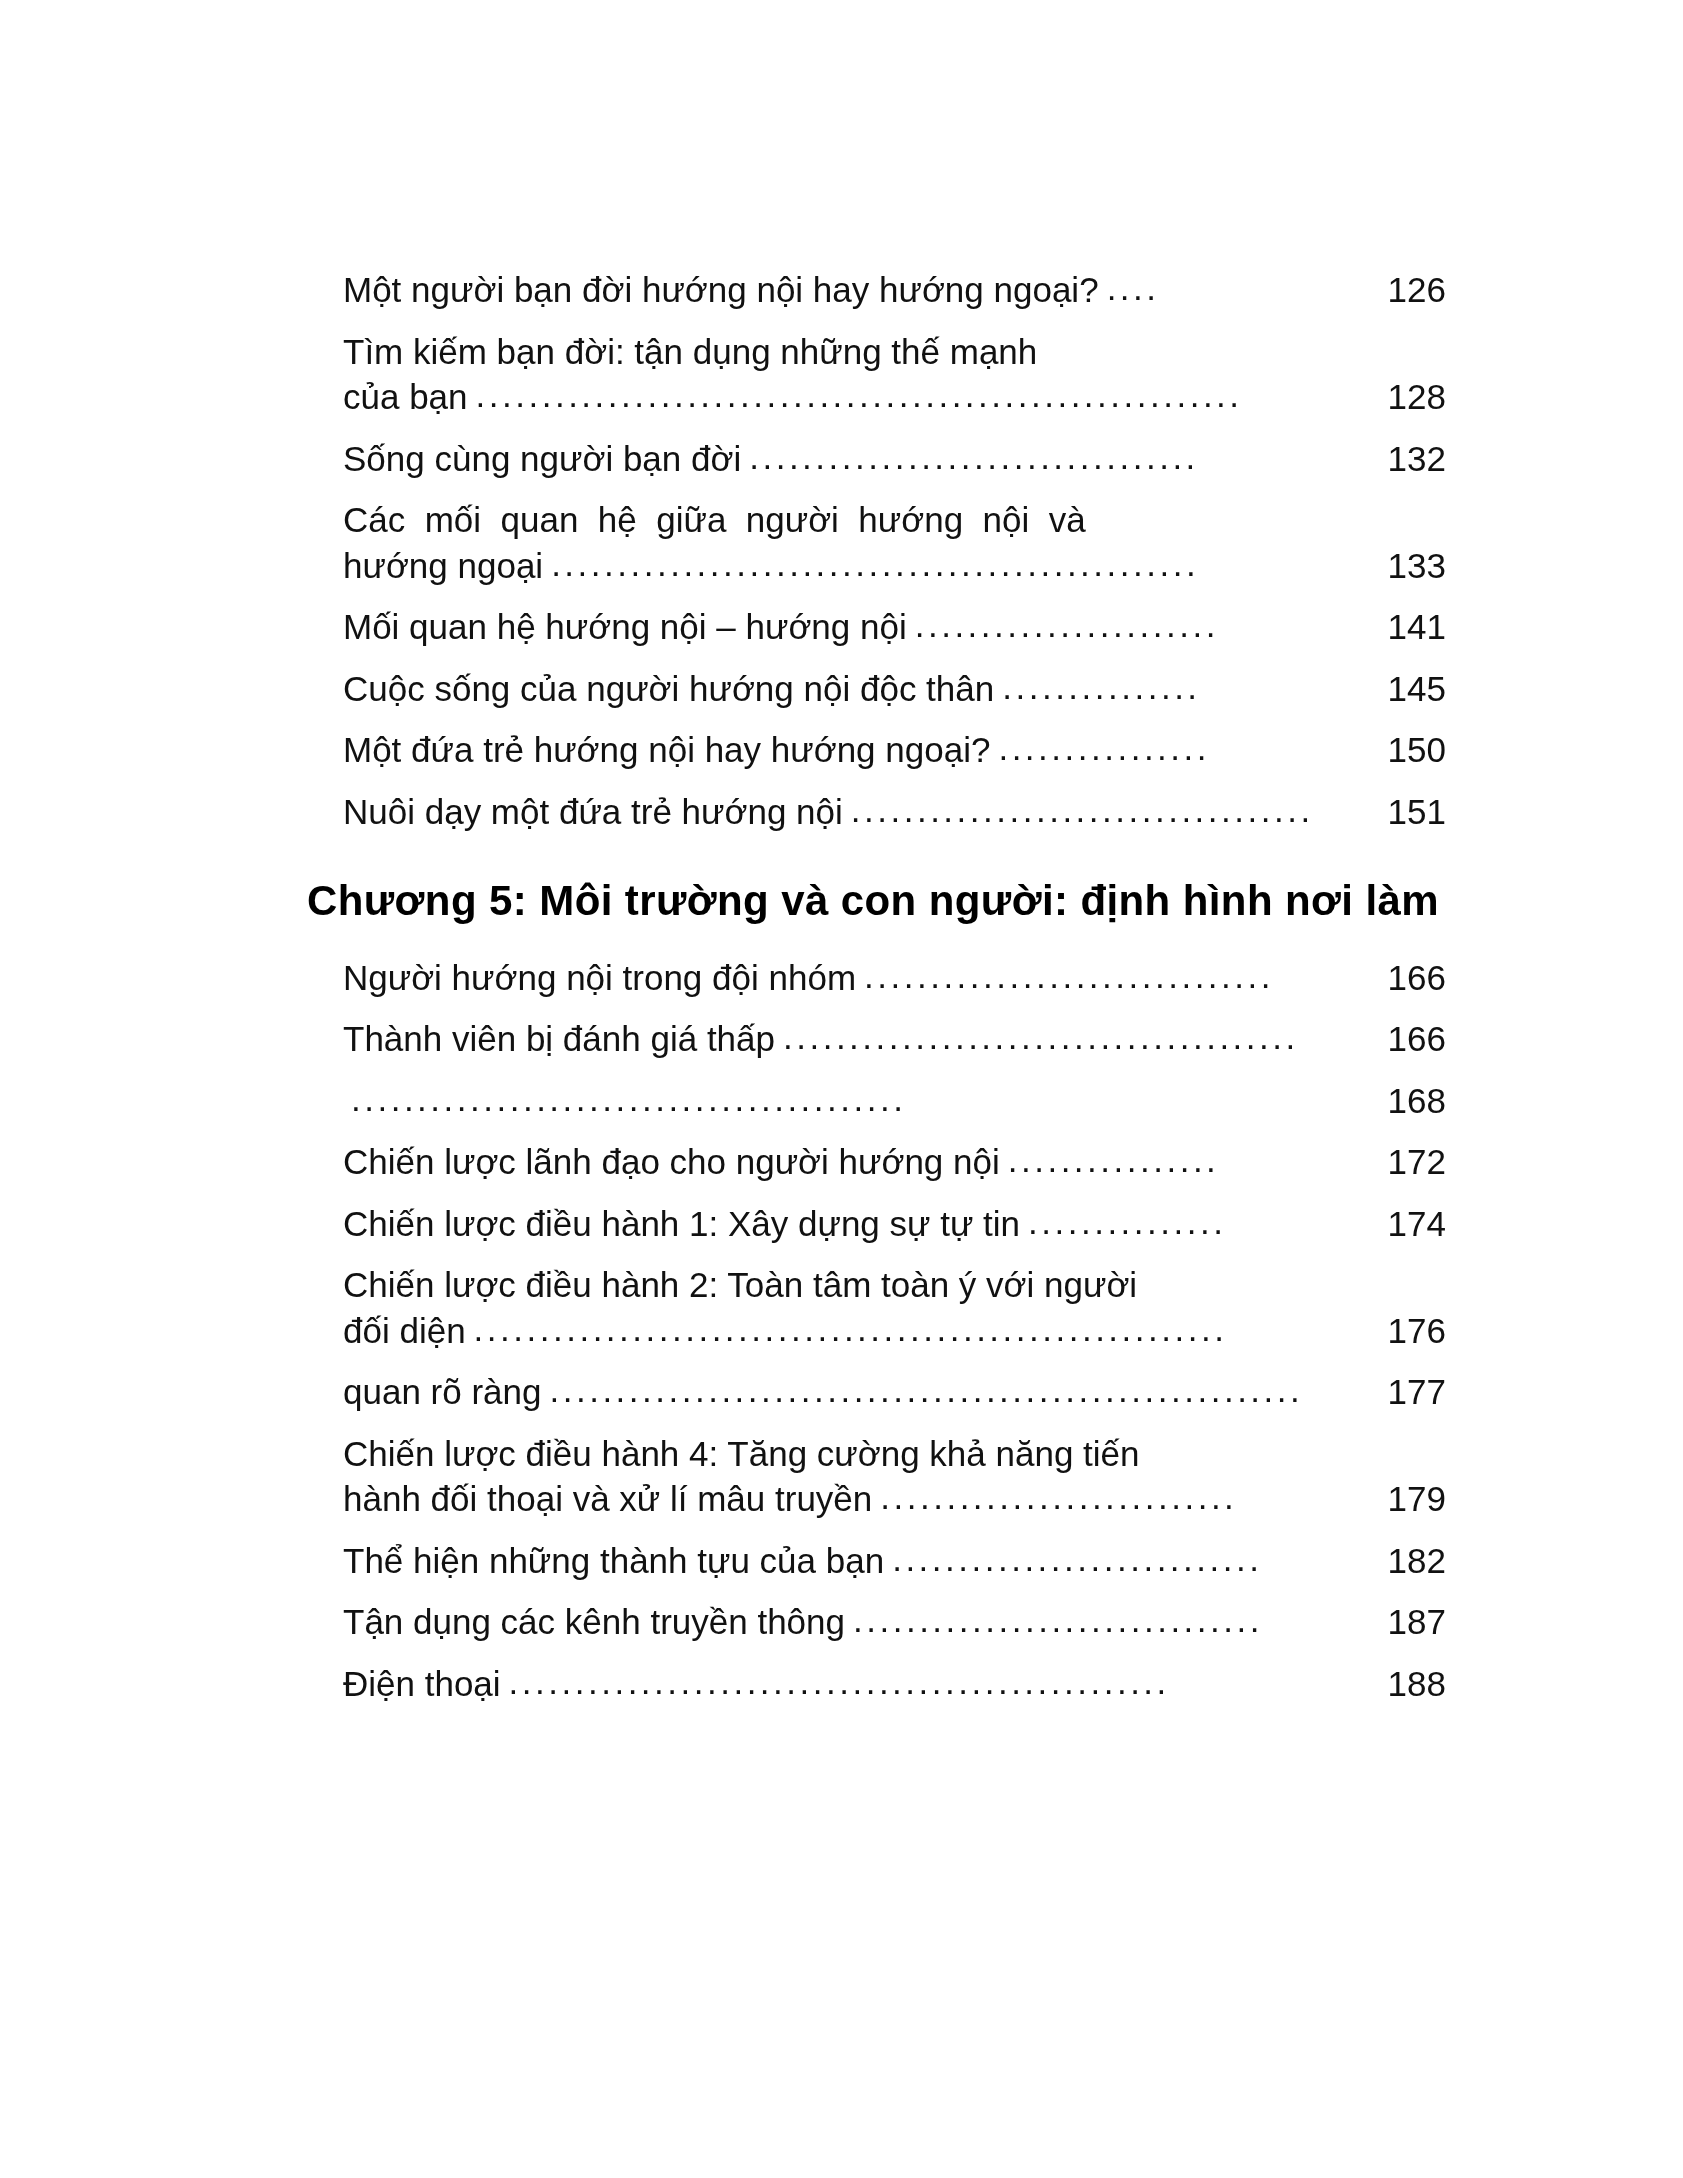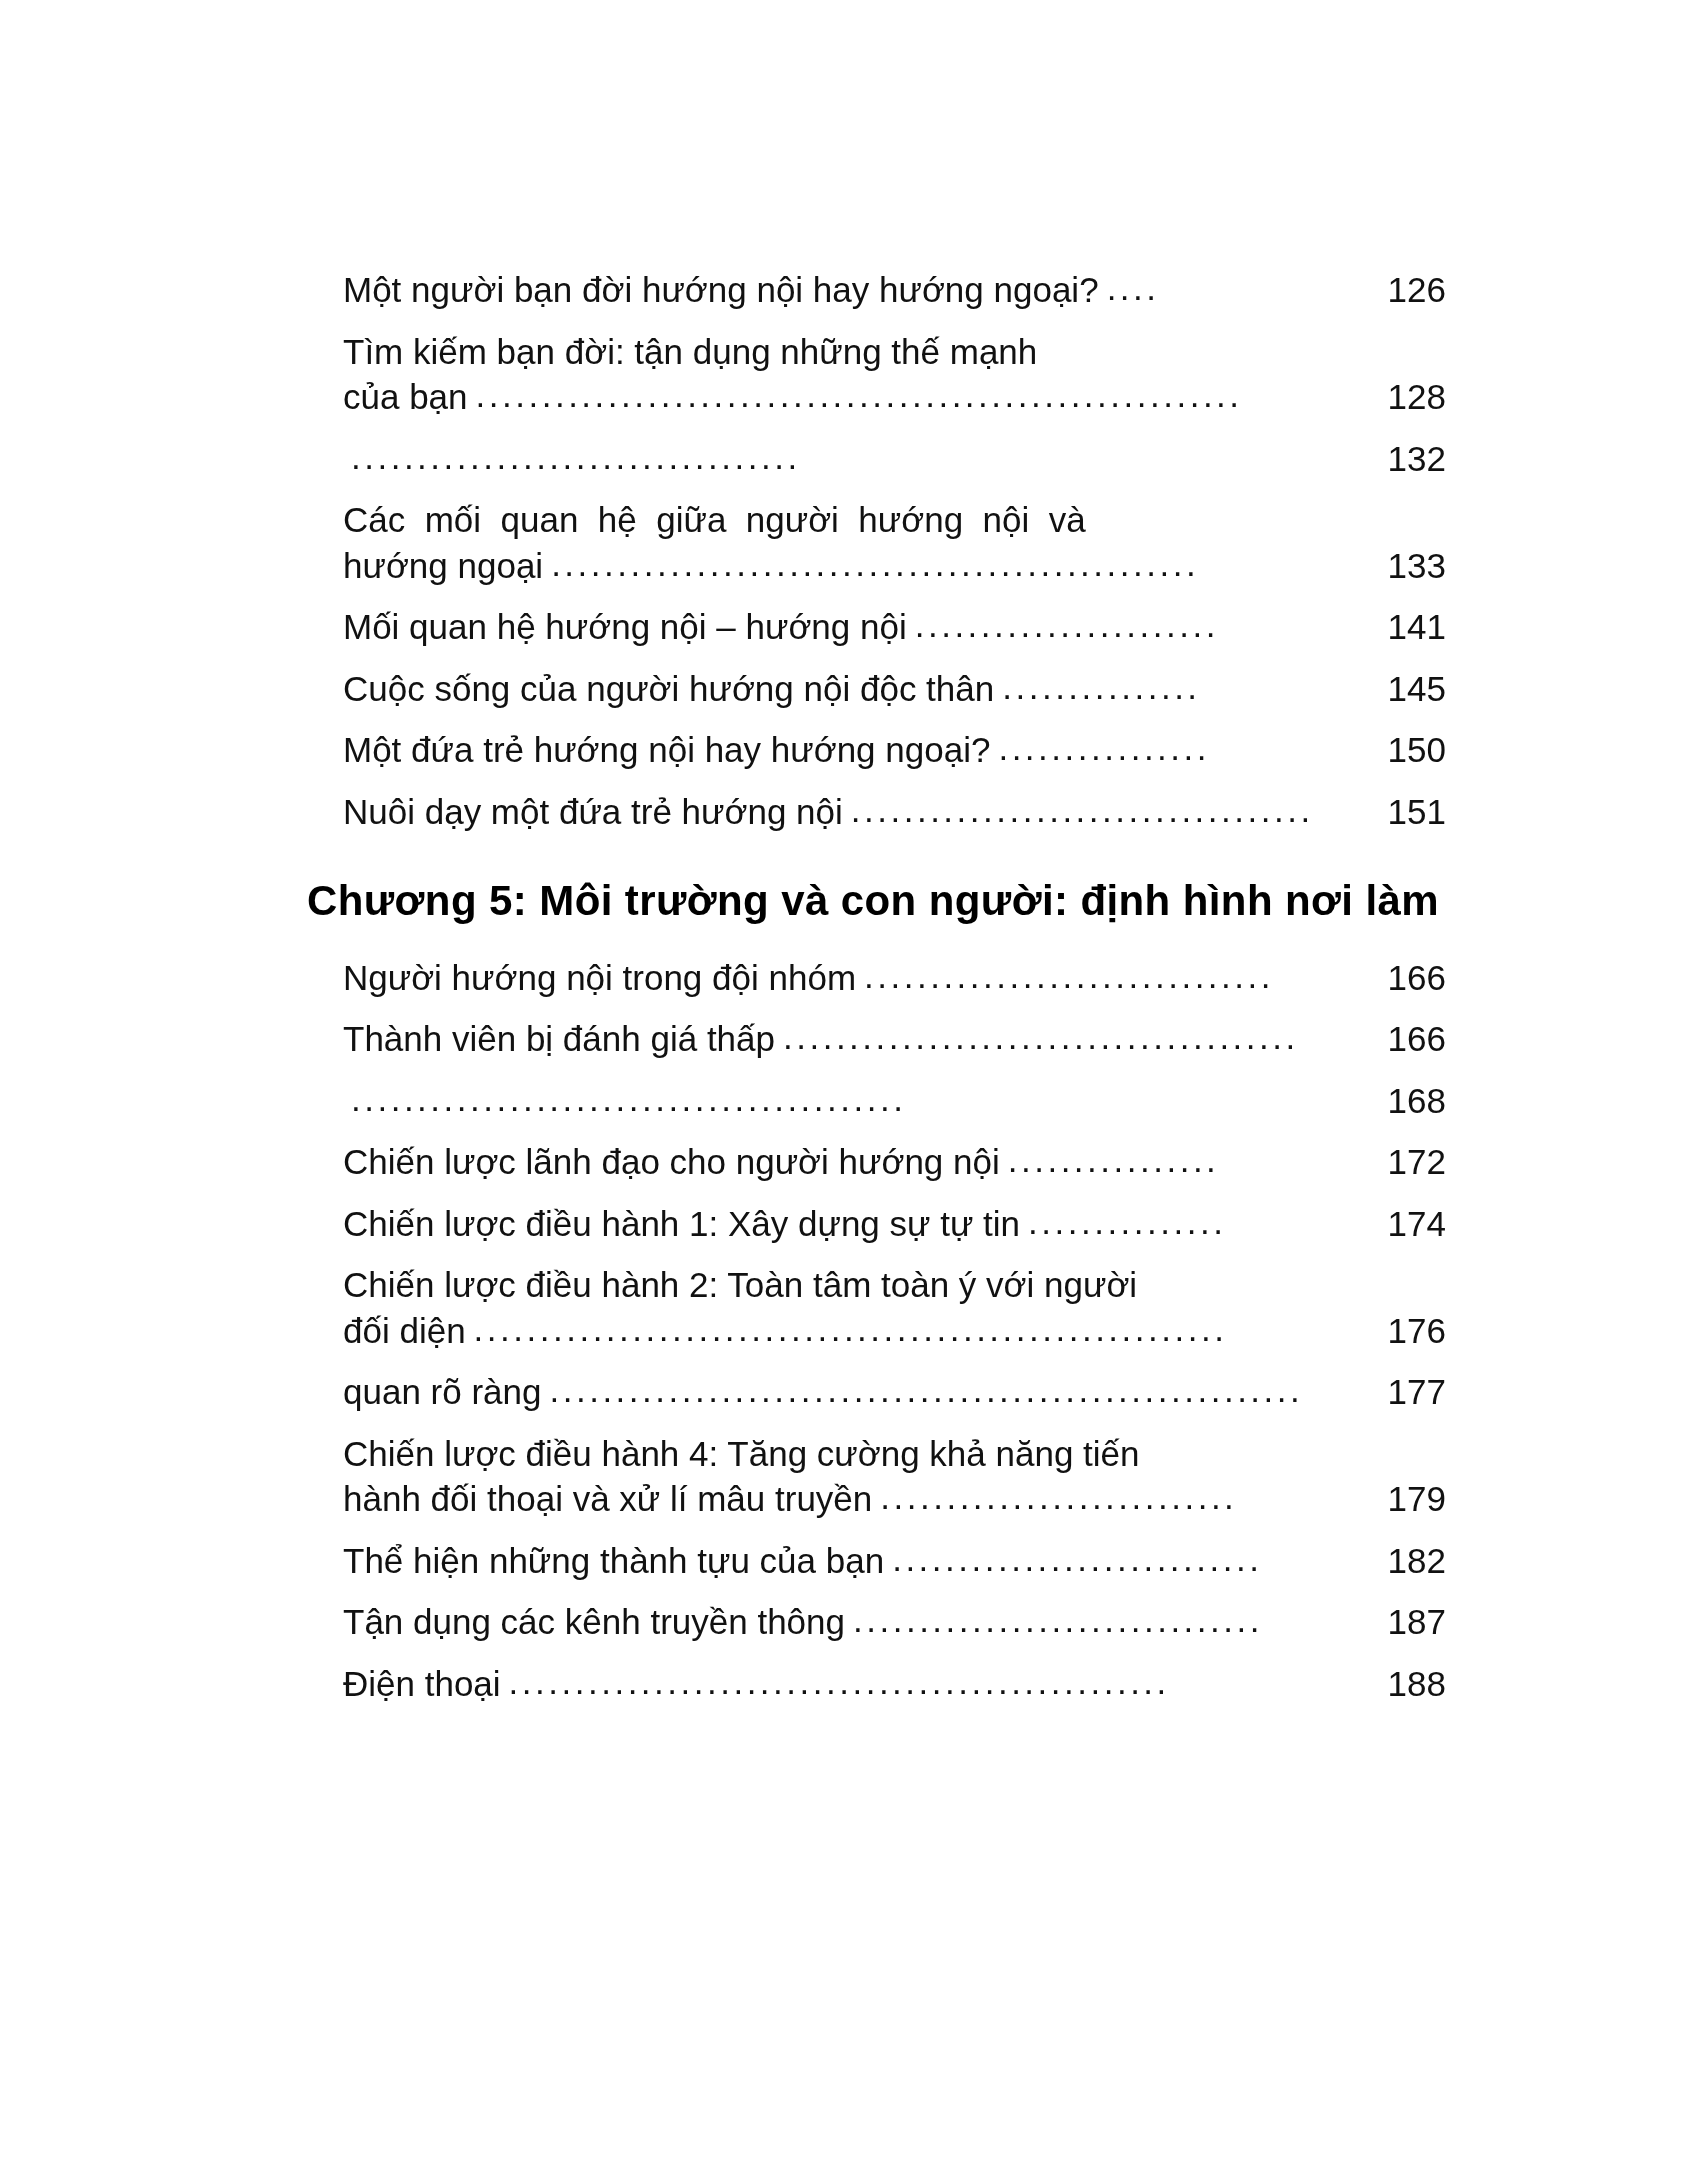--- a/index.html
+++ b/index.html
@@ -97,20 +97,21 @@
           <span class="txt">Tìm kiếm bạn đời: tận dụng những thế mạnh</span>
         </div>
         <div class="line">
           <span class="txt">của bạn</span>
           <span class="dots">..........................................................</span>
           <span class="pg">128</span>
         </div>
       </div>
       <div class="entry sub">
         <div class="line">
+          <span class="txt">Sống cùng người bạn đời</span>
           <span class="dots">..................................</span>
           <span class="pg">132</span>
         </div>
       </div>
       <div class="entry sub">
         <div class="line">
           <span class="txt">Các  mối  quan  hệ  giữa  người  hướng  nội  và</span>
         </div>
         <div class="line">
           <span class="txt">hướng ngoại</span>

